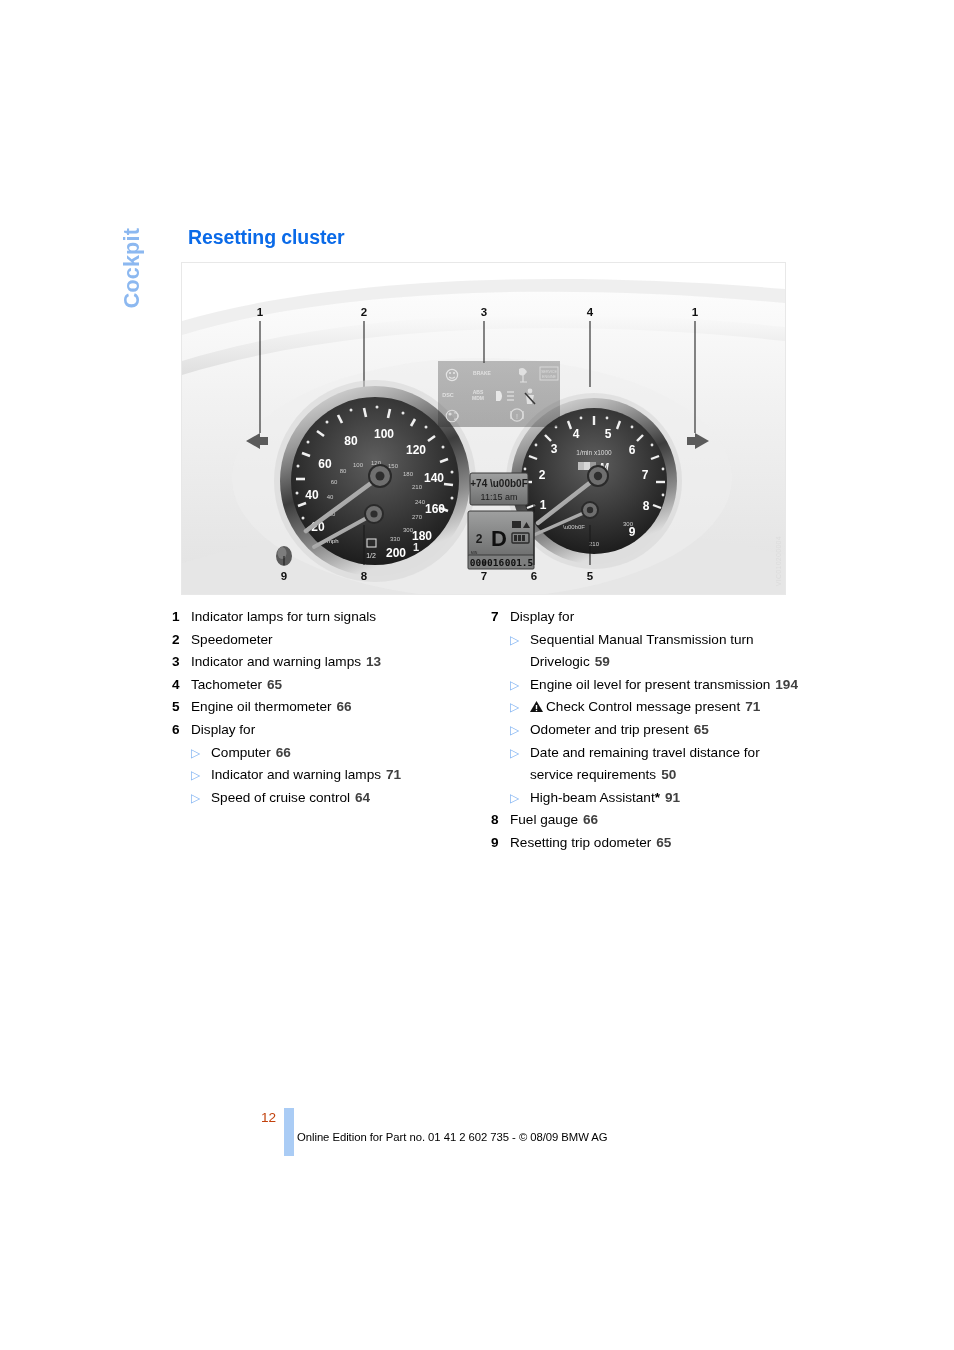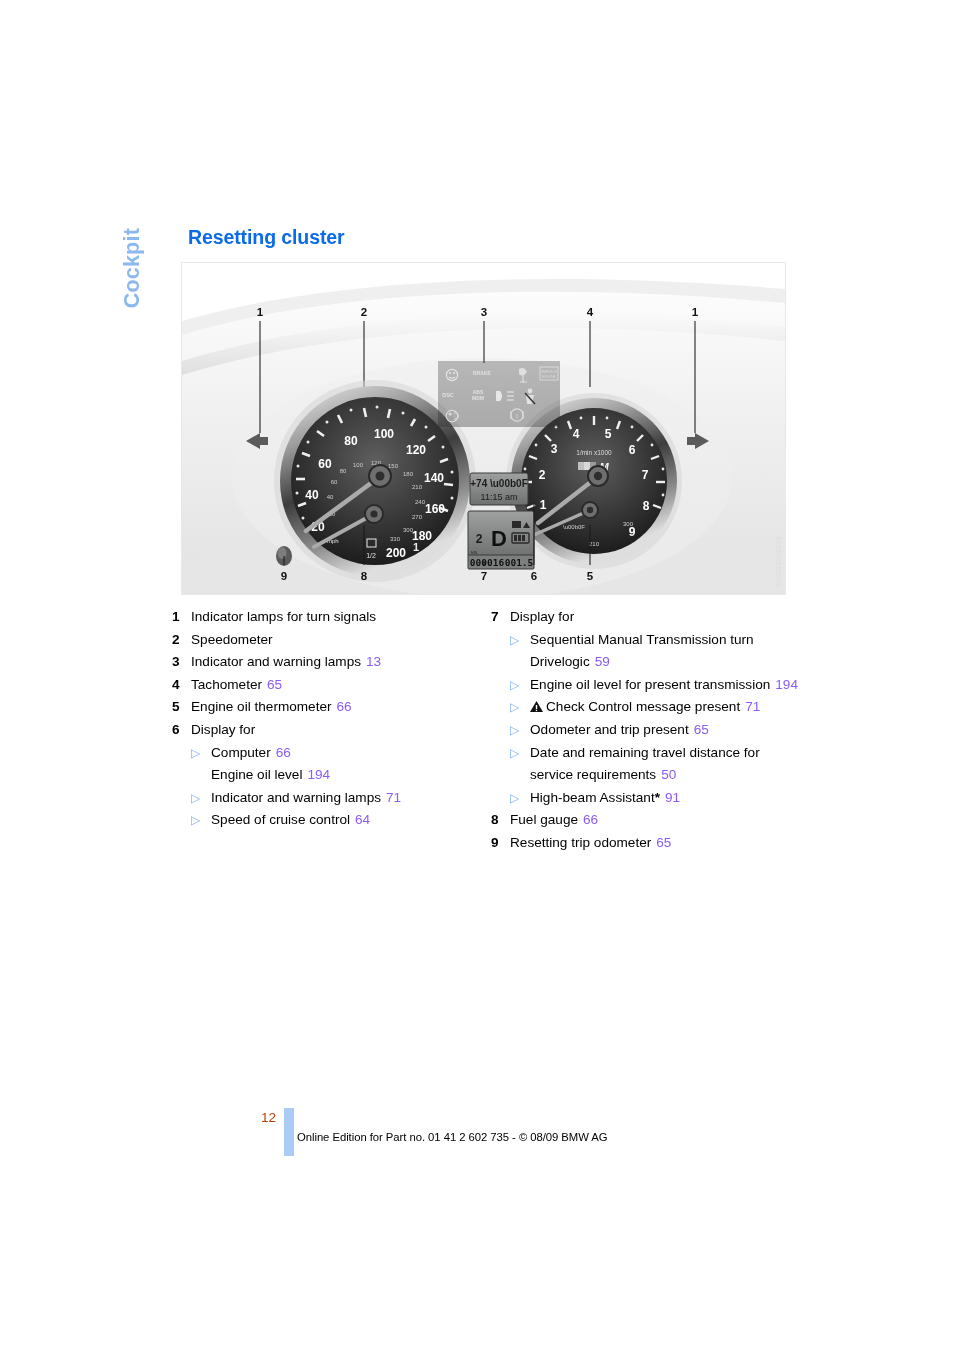--- a/index.html
+++ b/index.html
@@ -107,22 +107,23 @@
     width: 20px;
     flex: 0 0 20px;
     color: #7fb2f2;
     font-size: 12px;
     line-height: 22.6px;
   }
   .subitem .subtxt { flex: 1; }
   .subitem.no-bullet .bullet { visibility: hidden; }
 
   .ref {
-    color: #8b5cf6;
+    color: #404040;
     margin-left: 5px;
+    font-weight: bold;
   }
   .star { font-weight: bold; }
 
   .warn-tri {
     display: inline-block;
     width: 13px;
     height: 11px;
     position: relative;
     top: 1px;
     margin-right: 3px;
@@ -498,24 +499,20 @@
   <div class="item">
     <span class="num">6</span>
     <span class="txt">Display for</span>
   </div>
 
   <div class="subitem">
     <span class="bullet">▷</span>
     <span class="subtxt"><span>Computer</span><span class="ref">66</span></span>
   </div>
 
-  <div class="subitem no-bullet">
-    <span class="bullet">▷</span>
-    <span class="subtxt"><span>Engine oil level</span><span class="ref">194</span></span>
-  </div>
 
   <div class="subitem">
     <span class="bullet">▷</span>
     <span class="subtxt"><span>Indicator and warning lamps</span><span class="ref">71</span></span>
   </div>
 
   <div class="subitem">
     <span class="bullet">▷</span>
     <span class="subtxt"><span>Speed of cruise control</span><span class="ref">64</span></span>
   </div>

